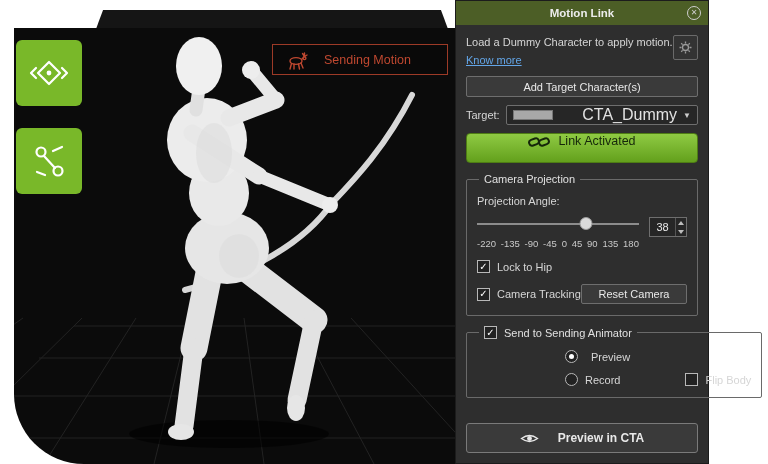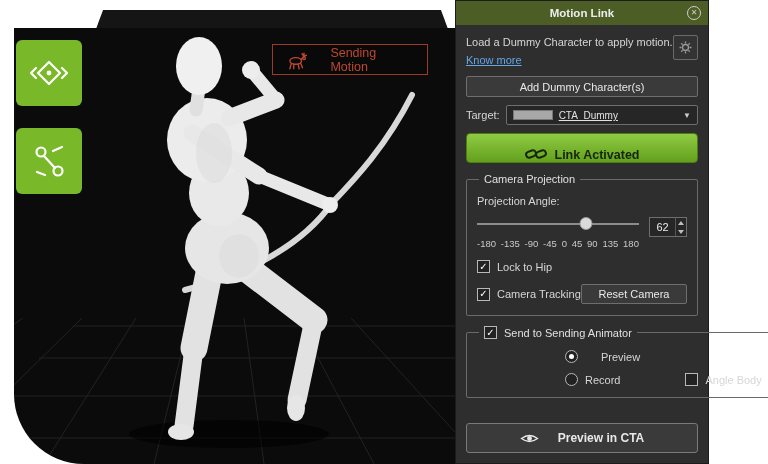--- a/index.html
+++ b/index.html
@@ -18,22 +18,22 @@
   }
   .scene-svg { position: absolute; left: 0; top: 0; }
   .side-btn {
     position: absolute; left: 16px; width: 66px; height: 66px;
     background: #79b829; border-radius: 6px; display: flex;
     align-items: center; justify-content: center; cursor: pointer; z-index: 5;
   }
   .side-btn-1 { top: 40px; }
   .side-btn-2 { top: 128px; }
   .sending-box {
-    position: absolute; left: 272px; top: 44px; width: 156px; height: 31px;
-    border: 1px solid #9d3a27; display: flex; align-items: center; gap: 22px;
+    position: absolute; left: 272px; top: 44px; width: 176px; height: 31px;
+    border: 1px solid #9d3a27; display: flex; align-items: center; gap: 15px;
     padding: 0 12px; z-index: 6; background: rgba(0,0,0,0.15);
   }
   .sending-text { color: #bf4830; font-size: 12.5px; }
   
   .panel {
     position: absolute; left: 455px; top: 0; width: 254px; height: 464px;
     background: #2e2e2e; border: 1px solid #1c1c1c; display: flex; flex-direction: column;
   }
   .panel-header {
     height: 24px; background: #4c5e26; display: flex; align-items: center;
@@ -58,26 +58,26 @@
     color: #e8e8e8; font-size: 11px; height: 21px; display: flex;
     align-items: center; justify-content: center; cursor: pointer;
   }
   .target-row { display: flex; align-items: center; gap: 6px; }
   .field-label { font-size: 11px; color: #d6d6d6; white-space: nowrap; }
   .target-select {
     flex: 1; height: 20px; background: #262626; border: 1px solid #6e6e6e; border-radius: 2px;
     display: flex; align-items: center; padding: 0 6px; gap: 6px; cursor: pointer;
   }
   .swatch { width: 40px; height: 10px; background: #a8a8a8; border: 1px solid #777; }
-  .target-name { flex: 1; text-align: left; font-size: 10px; color: #e2e2e2; text-decoration: underline; }
+  .target-name { flex: 1; text-align: right; font-size: 16px; color: #e2e2e2; }
   .caret { color: #cccccc; font-size: 8px; }
   .link-btn {
     height: 30px; background: linear-gradient(#8fca43, #63a01c); border: 1px solid #4e7d14;
-    border-radius: 4px; display: flex; align-items: flex-end; justify-content: center; gap: 8px;
-    color: #15260a; font-weight: bold; font-size: 12.5px; cursor: pointer;
+    border-radius: 4px; display: flex; align-items: flex-start; justify-content: center; gap: 8px;
+    color: #15260a; font-weight: normal; font-size: 12.5px; cursor: pointer;
   }
   fieldset { border: 1px solid #6a6a6a; border-radius: 2px; padding: 6px 10px 11px; margin-top: 2px; }
   legend { font-size: 11px; color: #e0e0e0; padding: 0 5px; margin-left: 2px; }
   .legend-flex { display: flex; align-items: center; gap: 7px; }
   .proj-label { font-size: 11px; color: #d6d6d6; margin: 4px 0 10px; }
   .proj-row { display: flex; gap: 10px; align-items: flex-start; }
   .slider-col { flex: 1; }
   .slider { position: relative; height: 14px; cursor: pointer; }
   .slider-track { position: absolute; left: 0; right: 0; top: 6px; height: 2px; background: #8c8c8c; }
   .slider-handle {
@@ -97,21 +97,21 @@
     display: flex; align-items: center; justify-content: center;
     color: #fff; font-size: 10px; line-height: 1; cursor: pointer; flex: 0 0 auto;
   }
   .radio {
     width: 13px; height: 13px; border-radius: 50%; background: #222; border: 1px solid #b8b8b8;
     position: relative; cursor: pointer; flex: 0 0 auto;
   }
   .radio.on::after { content: ""; position: absolute; inset: 3px; background: #ffffff; border-radius: 50%; }
   .tracking-row { display: flex; justify-content: space-between; align-items: center; margin-top: 11px; }
   .reset-btn { width: 106px; height: 20px; }
-  .send-row1 { margin: 5px 0 0 88px; display: flex; align-items: center; gap: 23px; }
+  .send-row1 { margin: 5px 0 0 88px; display: flex; align-items: center; gap: 13px; }
   .send-row2 { margin: 10px 0 0 88px; display: flex; align-items: center; gap: 7px; }
   .flip-group { display: flex; align-items: center; gap: 7px; margin-left: 58px; }
   .preview-btn { height: 30px; font-size: 12px; font-weight: bold; gap: 19px; border-radius: 3px; border: 1px solid #7a7a7a; margin-top: 2px; }
   .grow { flex: 1; }
 </style>
 </head>
 <body>
 
 <div class="backdrop"></div>
 
@@ -219,21 +219,21 @@
       <div class="gear-btn">
         <svg width="15" height="15" viewBox="0 0 15 15">
           <g stroke="#9a9a9a" stroke-width="1.3" fill="none">
             <circle cx="7.5" cy="7.5" r="3"></circle>
             <path d="M7.5 1.5 V3.5 M7.5 11.5 V13.5 M1.5 7.5 H3.5 M11.5 7.5 H13.5 M3.2 3.2 L4.6 4.6 M10.4 10.4 L11.8 11.8 M11.8 3.2 L10.4 4.6 M4.6 10.4 L3.2 11.8"></path>
           </g>
         </svg>
       </div>
     </div>
 
-    <div class="btn">Add Dummy Character(s)</div>
+    <div class="btn">Add Target Character(s)</div>
 
     <div class="target-row">
       <span class="field-label">Target:</span>
       <div class="target-select">
         <span class="swatch"></span>
         <span class="target-name">CTA_Dummy</span>
         <span class="caret">▼</span>
       </div>
     </div>
 
@@ -250,33 +250,33 @@
     <fieldset>
       <legend>Camera Projection</legend>
       <div class="proj-label">Projection Angle:</div>
       <div class="proj-row">
         <div class="slider-col">
           <div class="slider">
             <div class="slider-track"></div>
             <div class="slider-handle" style="left: 67.2222%;"></div>
           </div>
           <div class="ticks">
-              <span>-180</span>
+              <span>-220</span>
               <span>-135</span>
               <span>-90</span>
               <span>-45</span>
               <span>0</span>
               <span>45</span>
               <span>90</span>
               <span>135</span>
               <span>180</span>
             </div>
         </div>
         <div class="value-box">
-          <span class="value-text">62</span>
+          <span class="value-text">38</span>
           <span class="spinners">
             <span class="spin">
                 <span class="tri-up"></span>
               </span>
             <span class="spin">
                 <span class="tri-down"></span>
               </span>
           </span>
         </div>
       </div>
@@ -302,21 +302,21 @@
       </legend>
       <div class="send-row1">
         <span class="radio on"></span>
         <span class="field-label">Preview</span>
       </div>
       <div class="send-row2">
         <span class="radio"></span>
         <span class="field-label">Record</span>
         <span class="flip-group">
           <span class="checkbox"></span>
-          <span class="field-label">Angle Body</span>
+          <span class="field-label">Flip Body</span>
         </span>
       </div>
     </fieldset>
 
     <div class="grow"></div>
 
     <div class="btn preview-btn">
       <svg width="19" height="13" viewBox="0 0 19 13">
         <path d="M1.5 6.5 Q9.5 0.5 17.5 6.5 Q9.5 12.5 1.5 6.5 Z" fill="none" stroke="#e8e8e8" stroke-width="1.4"></path>
         <circle cx="9.5" cy="6.5" r="2.4" fill="#e8e8e8"></circle>

